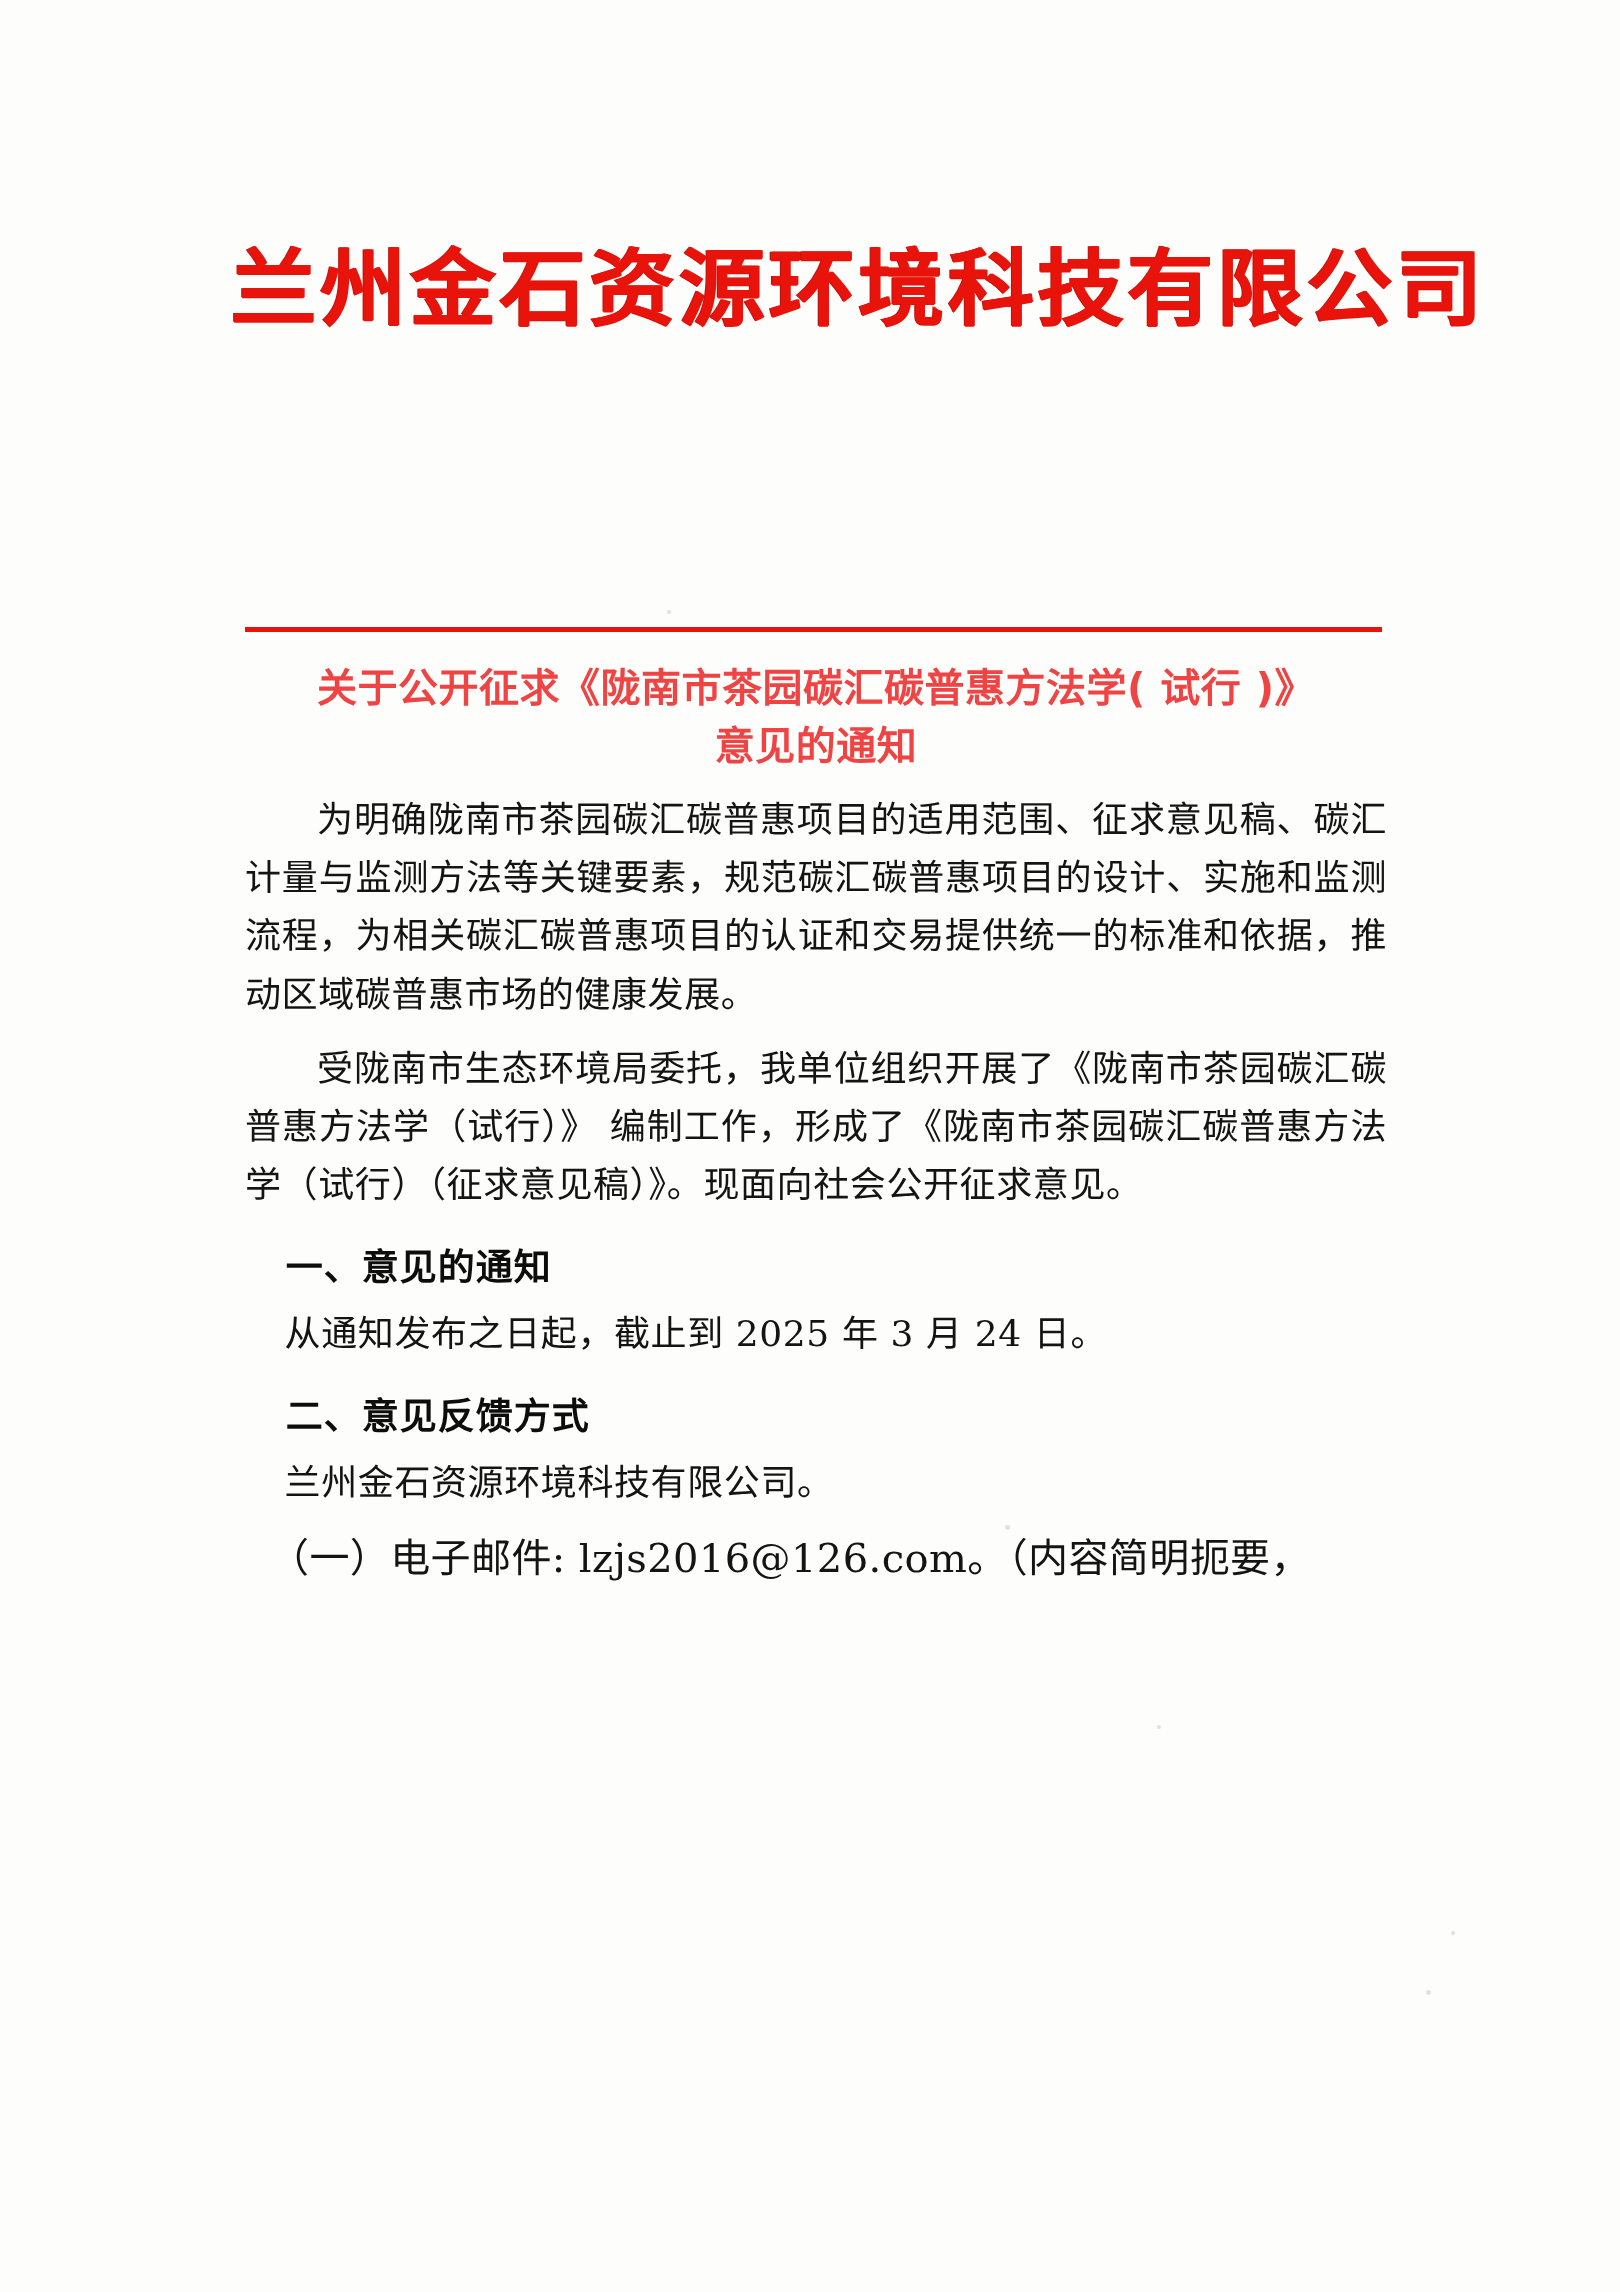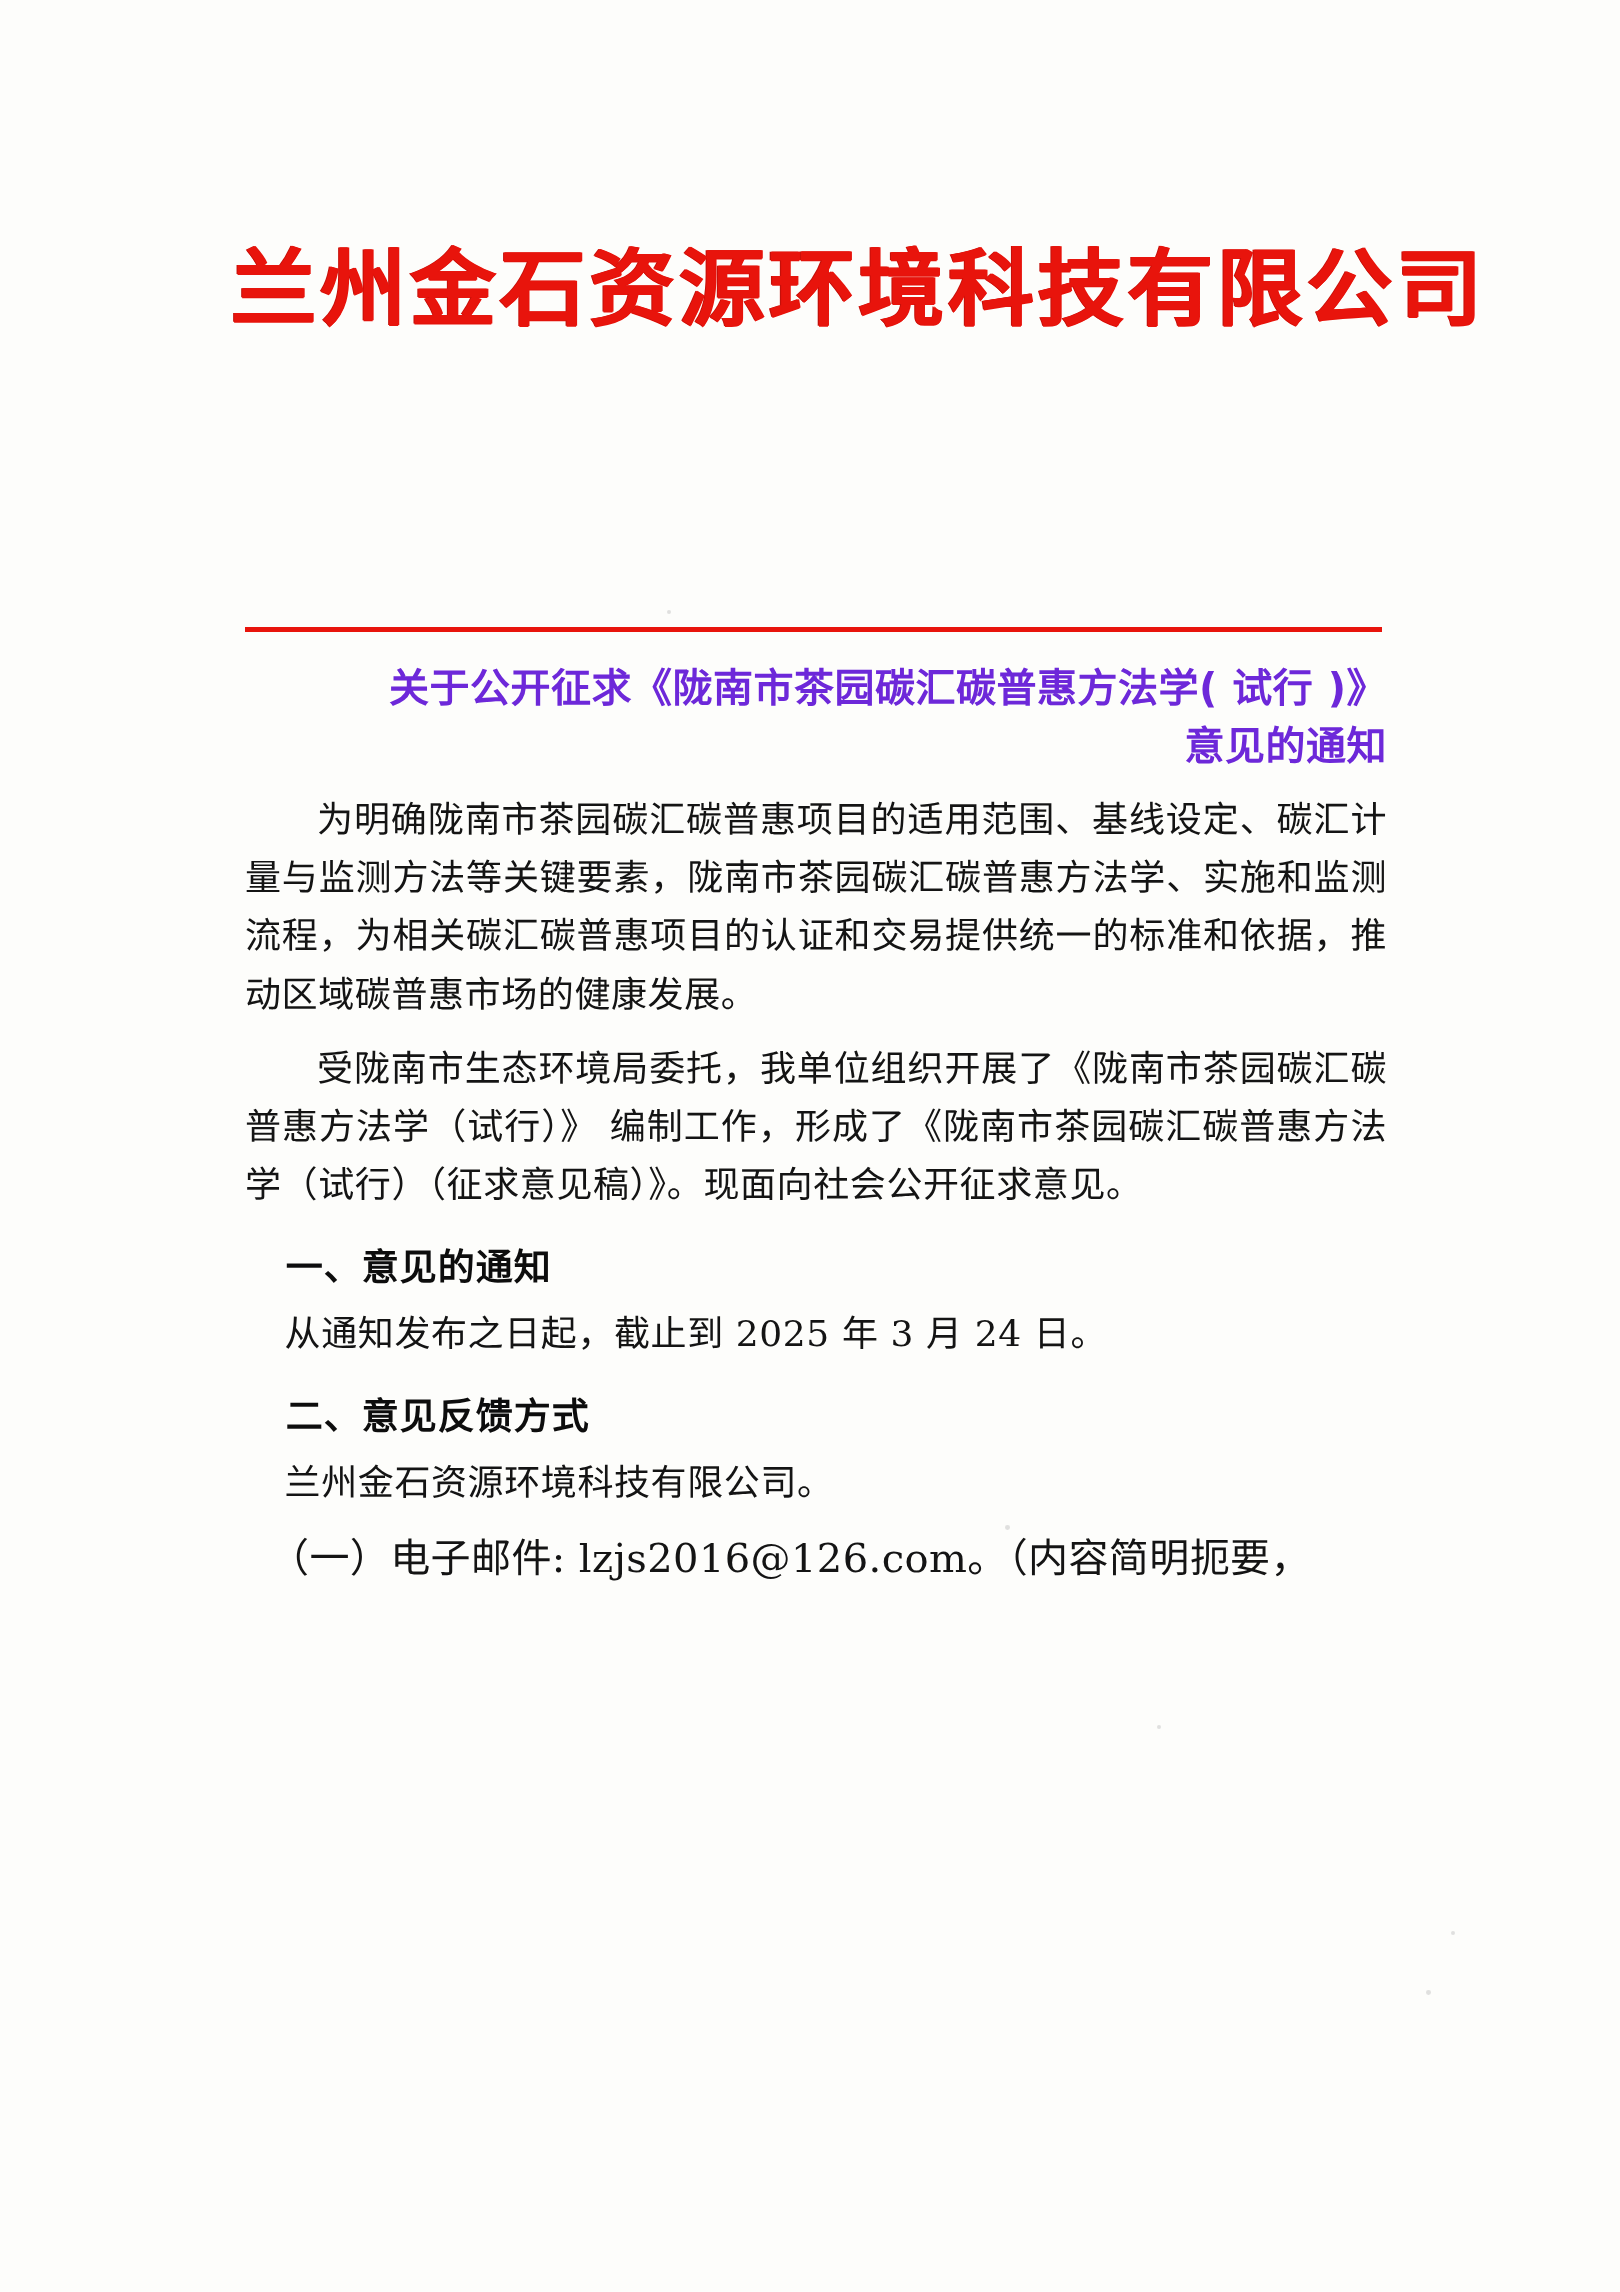--- a/index.html
+++ b/index.html
@@ -61,27 +61,27 @@
 
   
   .doc-body {
     position: absolute;
     top: 659px;
     left: 245px;
     width: 1142px;
   }
 
   .doc-title {
-    text-align: right;
+    text-align: center;
     font-family: "DejaVu Sans", "Liberation Sans", sans-serif;
     font-weight: bold;
     font-size: 40px;
     line-height: 1.45;
     letter-spacing: 0.5px;
-    color: #6d28d9;
+    color: #ef4444;
     margin: 0 0 5.9px 0;
   }
   .doc-title .line2 {
     display: block;
   }
 
   p.para {
     font-family: "DejaVu Serif", "Liberation Serif", serif;
     font-size: 36px;
     line-height: 1.62;
@@ -143,21 +143,21 @@
 
   <div class="red-rule"></div>
 
   <div class="doc-body">
 
     <div class="doc-title">
       <span>关于公开征求《陇南市茶园碳汇碳普惠方法学( 试行 )》</span>
       <span class="line2">意见的通知</span>
     </div>
 
-    <p class="para">为明确陇南市茶园碳汇碳普惠项目的适用范围、基线设定、碳汇计量与监测方法等关键要素，陇南市茶园碳汇碳普惠方法学、实施和监测流程，为相关碳汇碳普惠项目的认证和交易提供统一的标准和依据，推动区域碳普惠市场的健康发展。</p>
+    <p class="para">为明确陇南市茶园碳汇碳普惠项目的适用范围、征求意见稿、碳汇计量与监测方法等关键要素，规范碳汇碳普惠项目的设计、实施和监测流程，为相关碳汇碳普惠项目的认证和交易提供统一的标准和依据，推动区域碳普惠市场的健康发展。</p>
 
     <p class="para">受陇南市生态环境局委托，我单位组织开展了《陇南市茶园碳汇碳普惠方法学（试行）》 编制工作，形成了《陇南市茶园碳汇碳普惠方法学（试行）（征求意见稿）》。现面向社会公开征求意见。</p>
 
     <h2 class="section">一、意见的通知</h2>
     <p class="plain">从通知发布之日起，截止到 2025 年 3 月 24 日。</p>
 
     <h2 class="section">二、意见反馈方式</h2>
     <p class="plain">兰州金石资源环境科技有限公司。</p>
 
     <p class="item">（一）电子邮件: lzjs2016@126.com。（内容简明扼要，</p>

